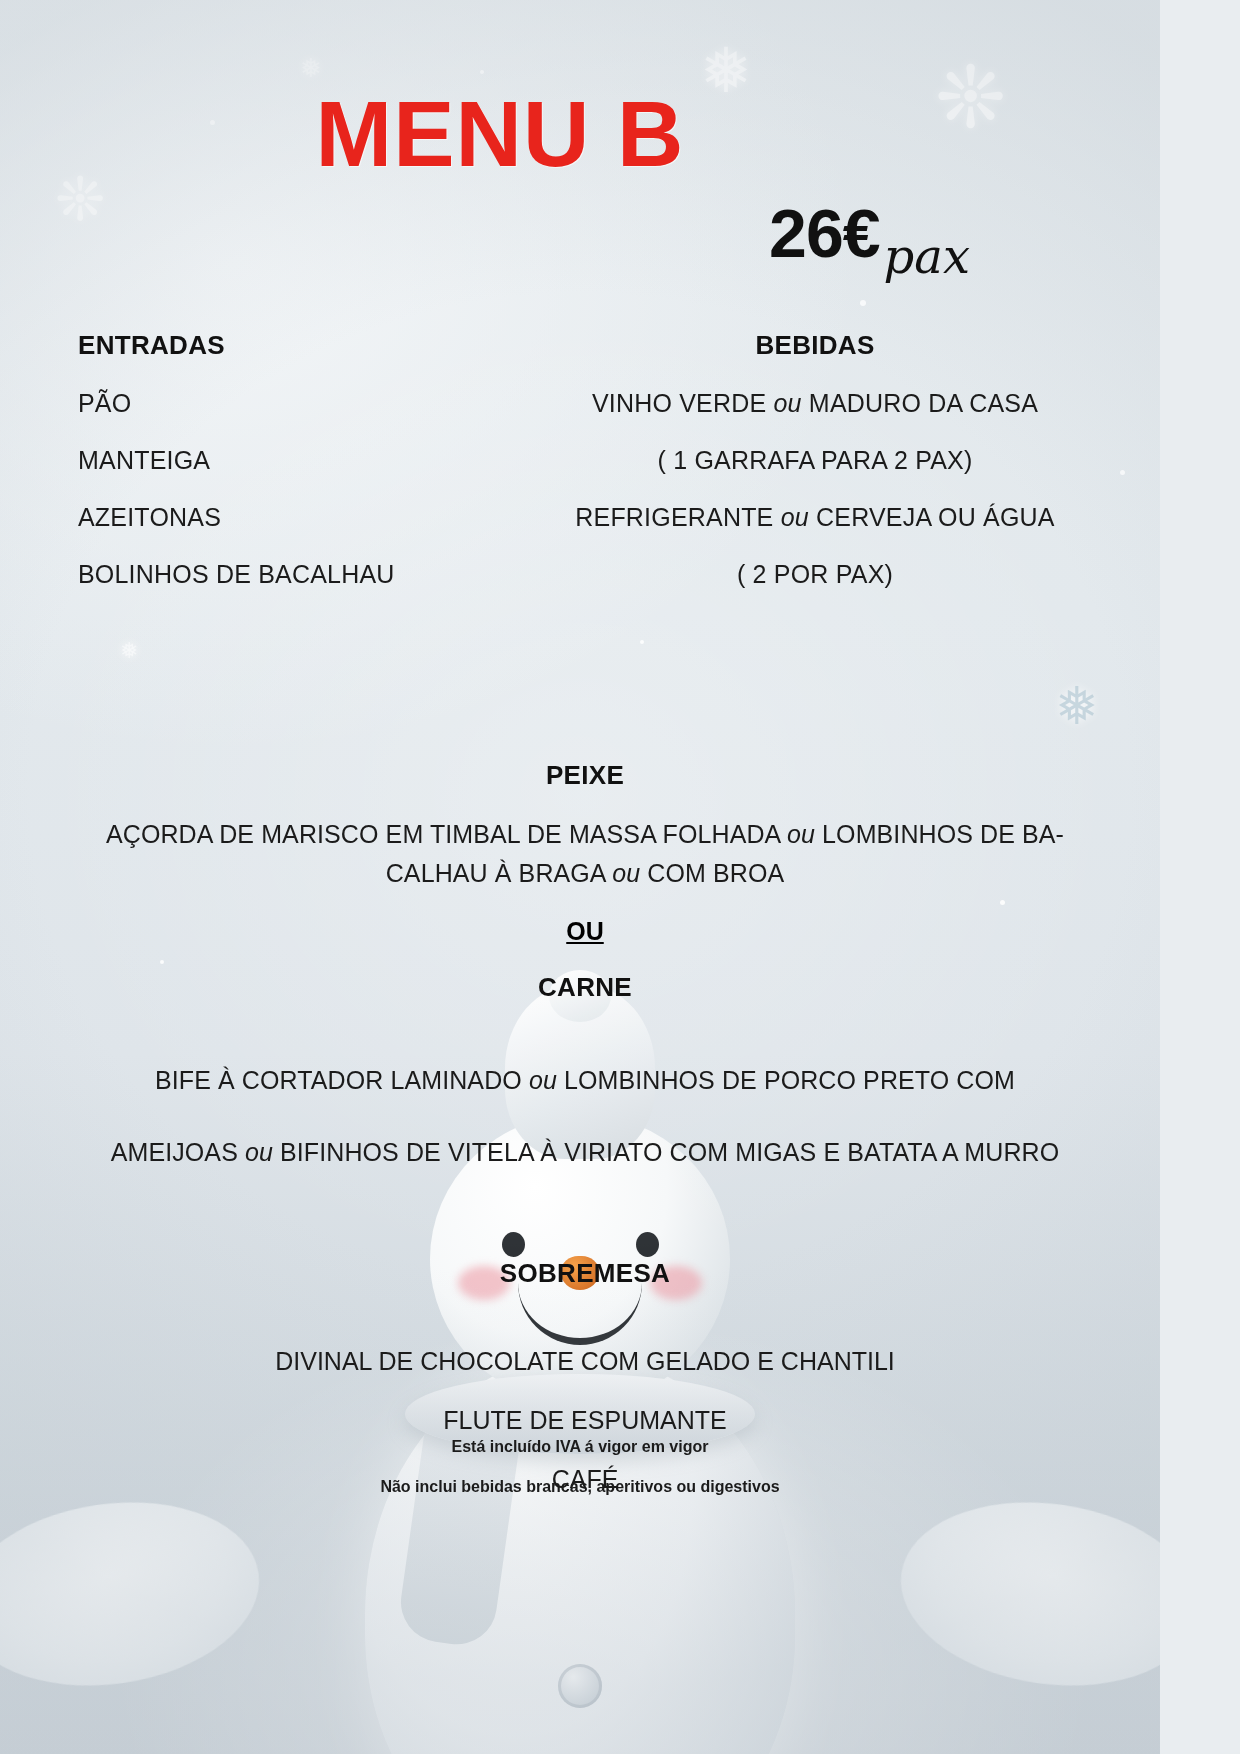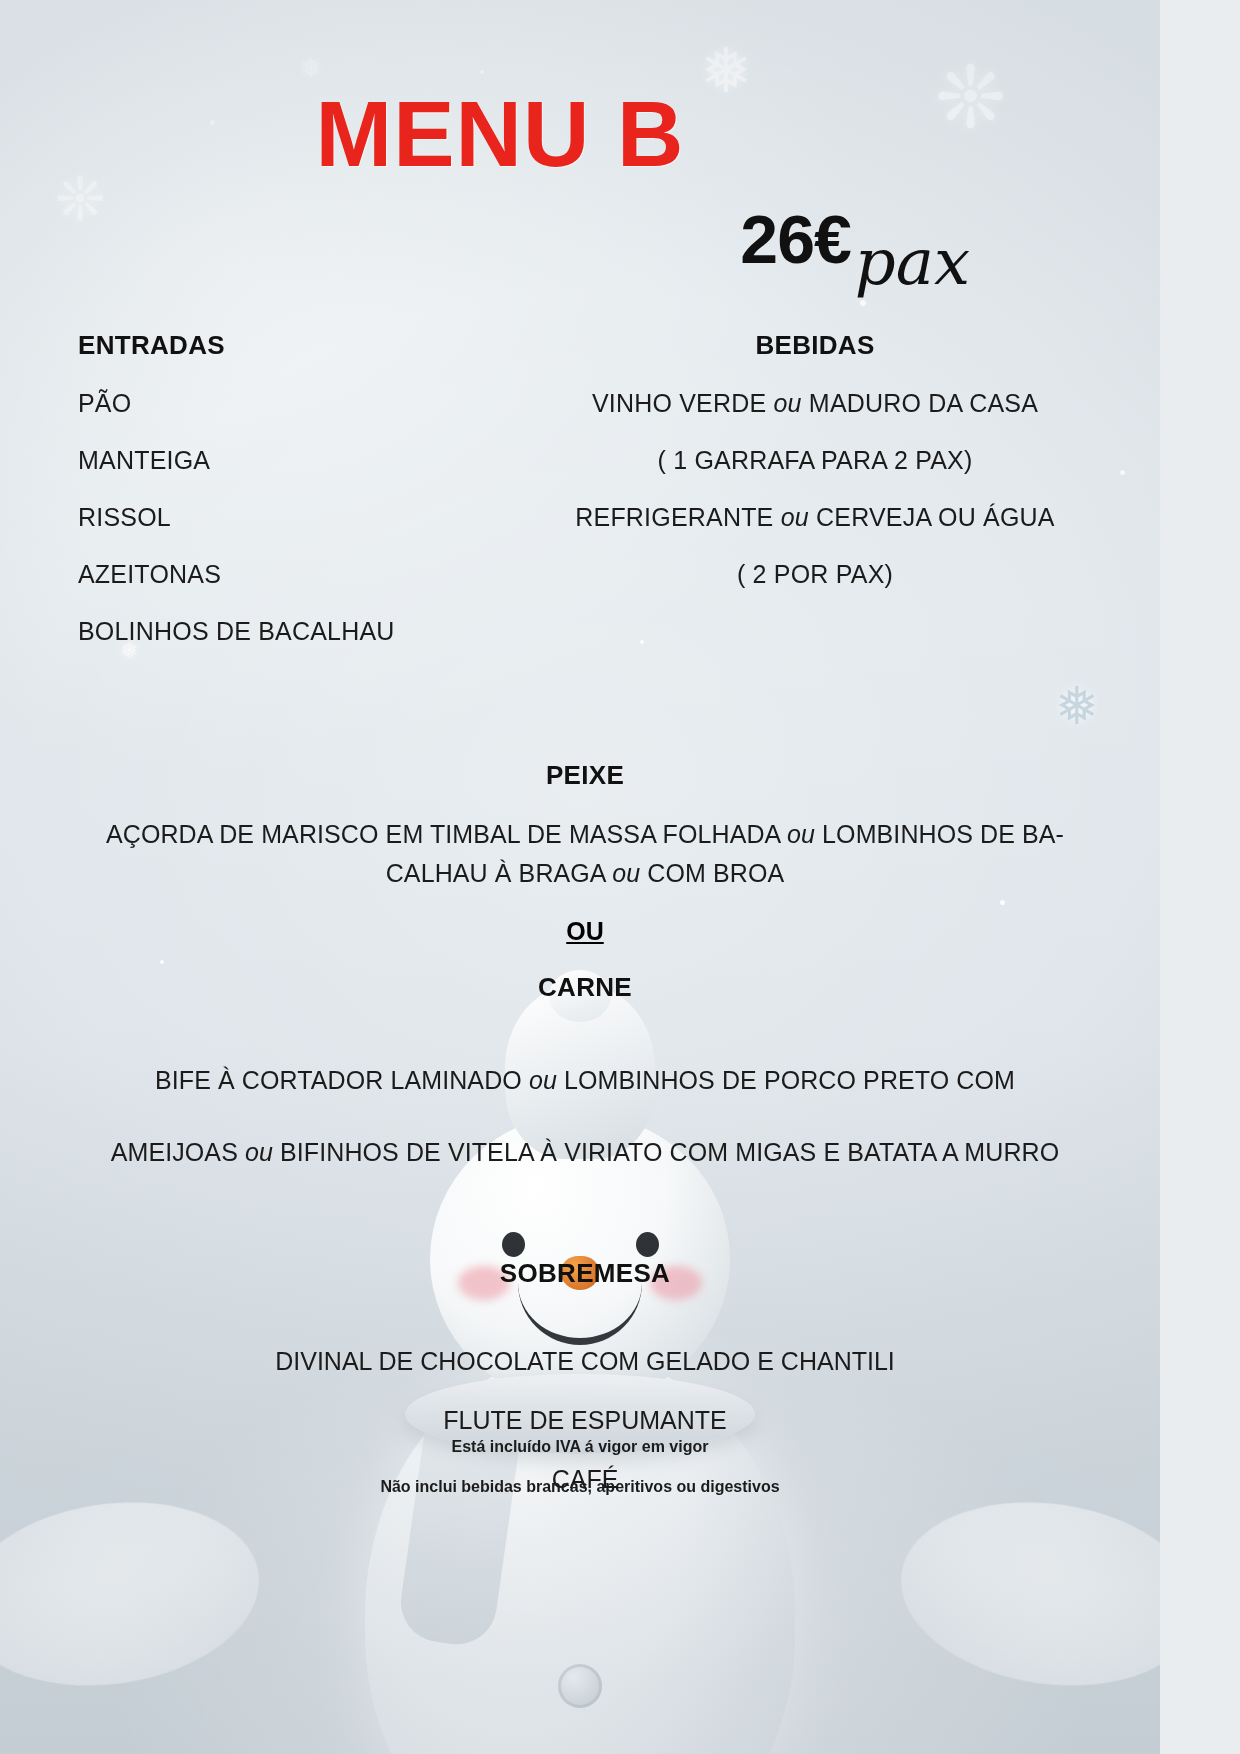--- a/index.html
+++ b/index.html
@@ -147,21 +147,21 @@
     margin-top: 48px;
   }
   .price-value {
     font-size: 68px;
     font-weight: bold;
     letter-spacing: -1px;
     line-height: 0.9;
     font-family: "Liberation Sans", sans-serif;
   }
   .price-unit {
-    font-size: 64px;
+    font-size: 48px;
     font-style: italic;
     font-family: "DejaVu Serif", serif;
     margin-left: 4px;
     position: relative;
     top: 22px;
   }
 
   .columns {
     position: absolute;
     left: 0; right: 0; top: 330px;
@@ -280,21 +280,20 @@
       <span class="price-value">26€</span>
       <span class="price-unit">pax</span>
     </div>
 
     <div class="columns">
 
       <div class="col-left">
         <div class="sec-head">ENTRADAS</div>
         <div class="item">PÃO</div>
         <div class="item">MANTEIGA</div>
-        <div class="item">RISSOL</div>
         <div class="item">AZEITONAS</div>
         <div class="item">BOLINHOS DE BACALHAU</div>
       </div>
 
       <div class="col-right">
         <div class="sec-head center">BEBIDAS</div>
         <div class="item">VINHO VERDE <em>ou</em> MADURO DA CASA</div>
         <div class="item">( 1 GARRAFA PARA 2 PAX)</div>
         <div class="item">REFRIGERANTE <em>ou</em> CERVEJA OU ÁGUA</div>
         <div class="item">( 2 POR PAX)</div>

